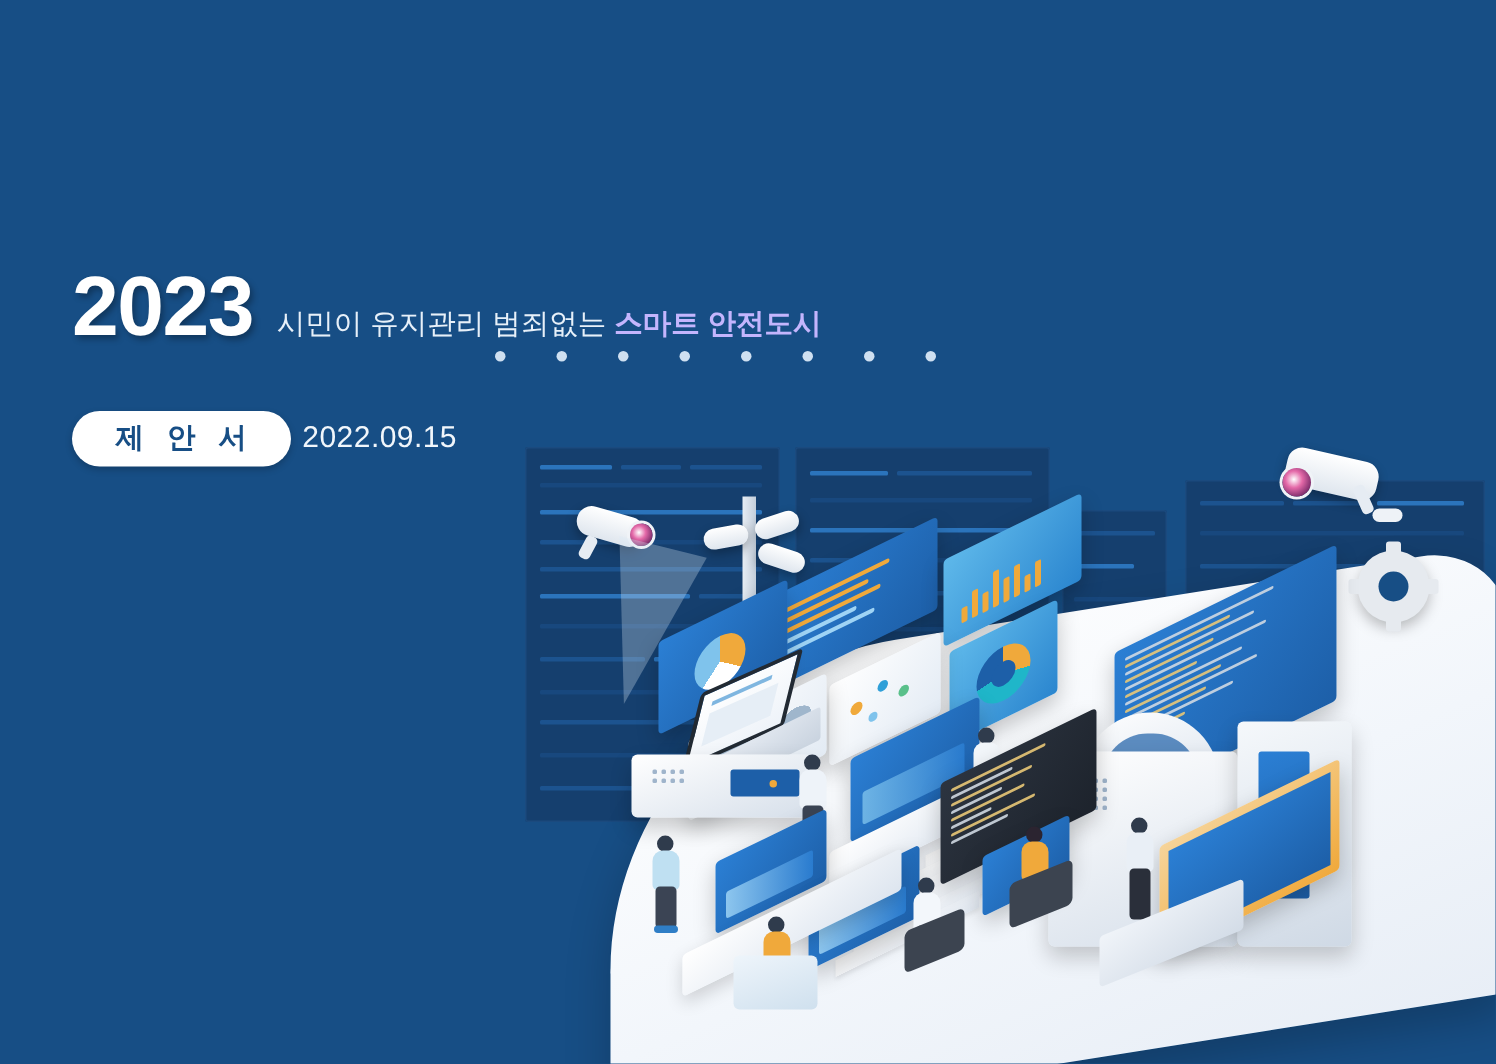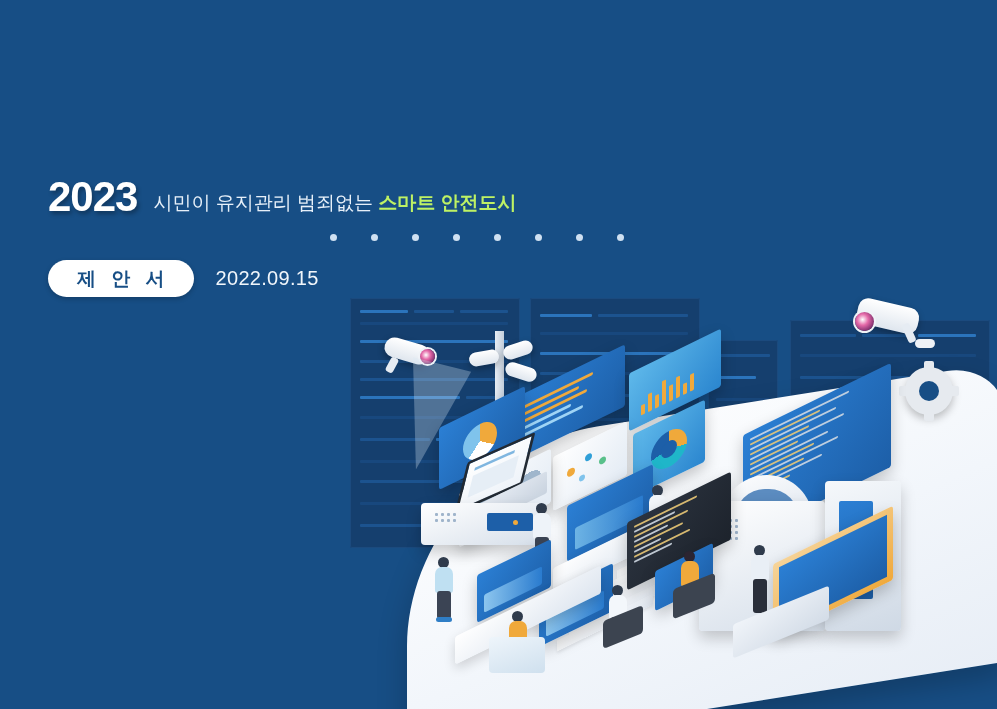--- a/index.html
+++ b/index.html
@@ -19,35 +19,35 @@
   .rack .u.dim{background:#1a4d85;opacity:.7;}
 
   
   .dot-row{position:absolute;left:330px;top:234px;display:flex;gap:34px;}
   .dot-row i{display:block;width:7px;height:7px;border-radius:50%;background:#cfe0f1;}
 
   
   .text-block{position:absolute;left:48px;top:176px;width:620px;}
   .eyebrow{display:flex;align-items:flex-end;gap:16px;}
   .year{
-    font-size:42px;font-weight:700;color:#ffffff;line-height:1;
+    font-size:56px;font-weight:700;color:#ffffff;line-height:1;
     letter-spacing:-1px;text-shadow:2px 3px 4px rgba(0,0,0,.30);
   }
   .tagline{
     font-size:19px;color:#e7f0f9;line-height:1;padding-bottom:6px;white-space:nowrap;
   }
-  .tagline .strong{font-weight:700;color:#bef264;}
+  .tagline .strong{font-weight:700;color:#c4b5fd;}
   .title{
     margin-top:14px;
     font-size:47px;font-weight:700;color:#ffffff;line-height:1.26;
     letter-spacing:-1.5px;text-shadow:2px 3px 5px rgba(0,0,0,.32);
   }
   .title .line{display:block;white-space:nowrap;}
 
-  .meta{margin-top:42px;display:flex;align-items:center;gap:22px;}
+  .meta{margin-top:42px;display:flex;align-items:center;gap:8px;}
   .badge{
     background:#ffffff;color:#174E85;
     font-size:19px;font-weight:700;letter-spacing:5px;
     padding:9px 24px 9px 29px;border-radius:999px;
     box-shadow:0 2px 5px rgba(0,0,0,.22);
     line-height:1;
   }
   .date{font-size:20px;color:#f1f6fb;letter-spacing:.3px;}
 
   

